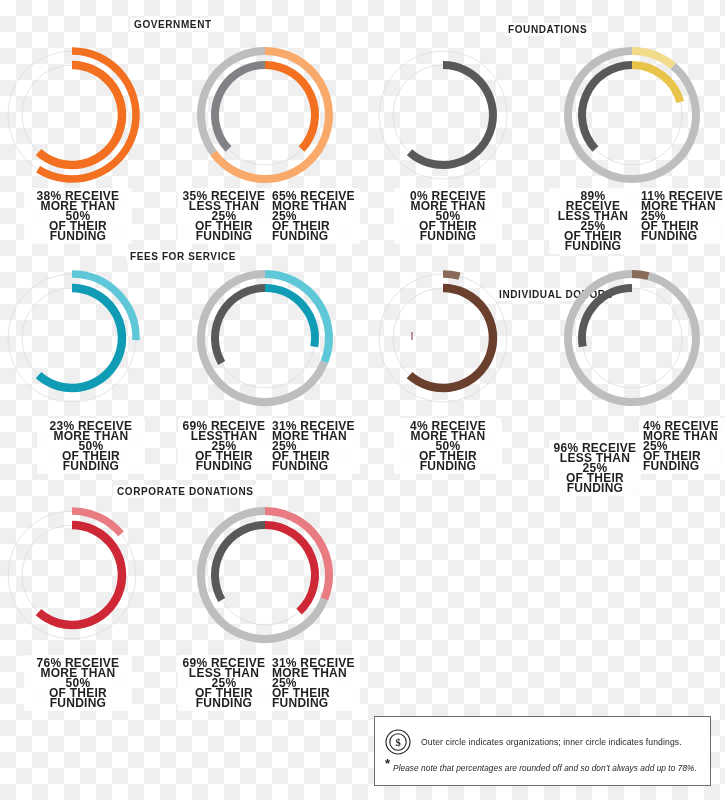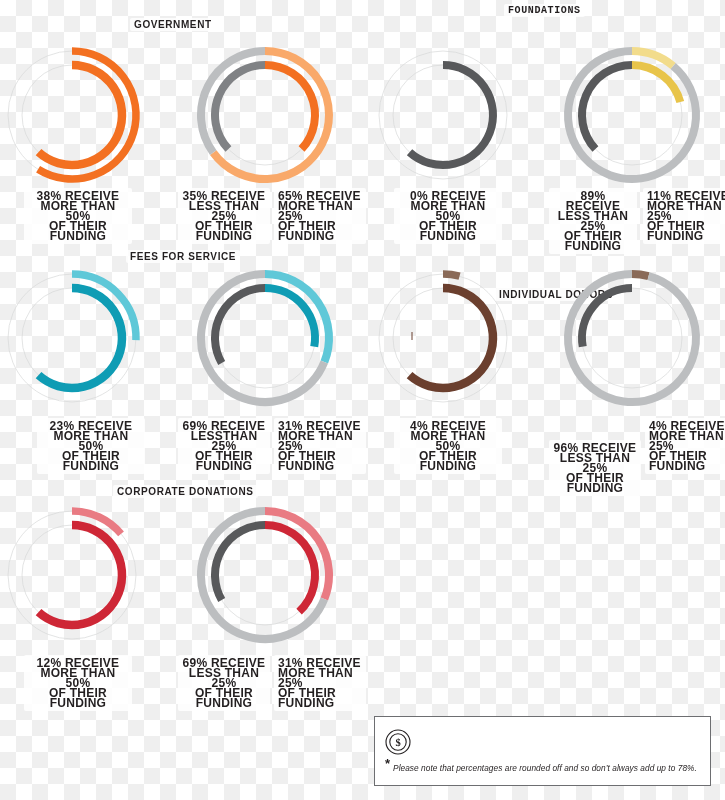--- a/index.html
+++ b/index.html
@@ -38,21 +38,21 @@
     font-weight:bold;
     letter-spacing:.25px;
     color:#231f20;
     background:rgba(255,255,255,0.88);
     border-radius:2px;
     padding:3px 4px;
     white-space:pre-line;
   }
   .cap.center{text-align:center;}
   .cap.right{text-align:center;}
-  .cap.left{text-align:left;margin-left:6px;}
+  .cap.left{text-align:left;}
 
   .legend-box{
     position:absolute;
     left:374px;top:716px;
     width:337px;height:70px;
     background:#ffffff;
     border:1px solid #6d6e71;
     box-sizing:border-box;
   }
   .legend-row1{
@@ -72,21 +72,21 @@
     font-size:8.3px;font-style:italic;color:#231f20;letter-spacing:.05px;
     white-space:nowrap;padding-top:4px;
   }
 </style>
 </head>
 <body>
 
 <div class="canvas">
 
   <div class="sect-title" style="left:130px;top:18px;">GOVERNMENT</div>
-  <div class="sect-title" style="left:504px;top:4px;font-family:Liberation Mono, monospace;">FOUNDATIONS</div>
+  <div class="sect-title" style="left:504px;top:23px;">FOUNDATIONS</div>
   <div class="sect-title" style="left:126px;top:250px;">FEES FOR SERVICE</div>
   <div class="sect-title" style="left:495px;top:256px;margin-top:32px;">INDIVIDUAL DONORS</div>
   <div class="sect-title" style="left:113px;top:485px;">CORPORATE DONATIONS</div>
 
   <svg class="donut-layer" id="donut-layer" width="725" height="800" style="position:absolute;left:0;top:0;">
       <g></g>
       <circle cx="72" cy="115" r="64" fill="none" stroke="#D7D8D9" stroke-width="0.7"></circle>
       <circle cx="72" cy="115" r="50" fill="none" stroke="#D7D8D9" stroke-width="0.7"></circle>
       <path d="M 72.00 51.00 A 64 64 0 1 1 38.09 169.28" fill="none" stroke="#F37021" stroke-width="7.5" stroke-linecap="butt"></path>
       <path d="M 72.00 65.00 A 50 50 0 1 1 38.54 152.16" fill="none" stroke="#F37021" stroke-width="8.5" stroke-linecap="butt"></path>
@@ -181,37 +181,38 @@
   <div class="cap center" style="left:394px;top:418px;width:100px;">4% RECEIVE
 MORE THAN 50%
 OF THEIR FUNDING</div>
   <div class="cap right" style="left:549px;top:440px;width:84px;">96% RECEIVE
 LESS THAN 25%
 OF THEIR FUNDING</div>
   <div class="cap left" style="left:639px;top:418px;width:84px;">4% RECEIVE
 MORE THAN 25%
 OF THEIR FUNDING</div>
 
-  <div class="cap center" style="left:24px;top:655px;width:100px;">12% RECEIVE
+  <div class="cap center" style="left:24px;top:655px;width:100px;">76% RECEIVE
 MORE THAN 50%
 OF THEIR FUNDING</div>
   <div class="cap right" style="left:178px;top:655px;width:84px;">69% RECEIVE
 LESS THAN 25%
 OF THEIR FUNDING</div>
   <div class="cap left" style="left:268px;top:655px;width:84px;">31% RECEIVE
 MORE THAN 25%
 OF THEIR FUNDING</div>
 
   <div class="legend-box">
     <div class="legend-row1">
       <svg class="coin-icon" viewBox="0 0 26 26">
         <circle cx="13" cy="13" r="12" fill="none" stroke="#231f20" stroke-width="1.1"></circle>
         <circle cx="13" cy="13" r="8.2" fill="none" stroke="#231f20" stroke-width="1.1"></circle>
         <text x="13" y="17.2" text-anchor="middle" font-family="Liberation Serif, serif" font-size="10.5" font-weight="bold" fill="#231f20">$</text>
       </svg>
+      <span class="legend-text1">Outer circle indicates organizations; inner circle indicates fundings.</span>
     </div>
     <div class="legend-row2">
       <span class="asterisk">*</span>
       <span class="legend-text2">Please note that percentages are rounded off and so don’t always add up to 78%.</span>
     </div>
   </div>
 
 </div>
 
 </body></html>

